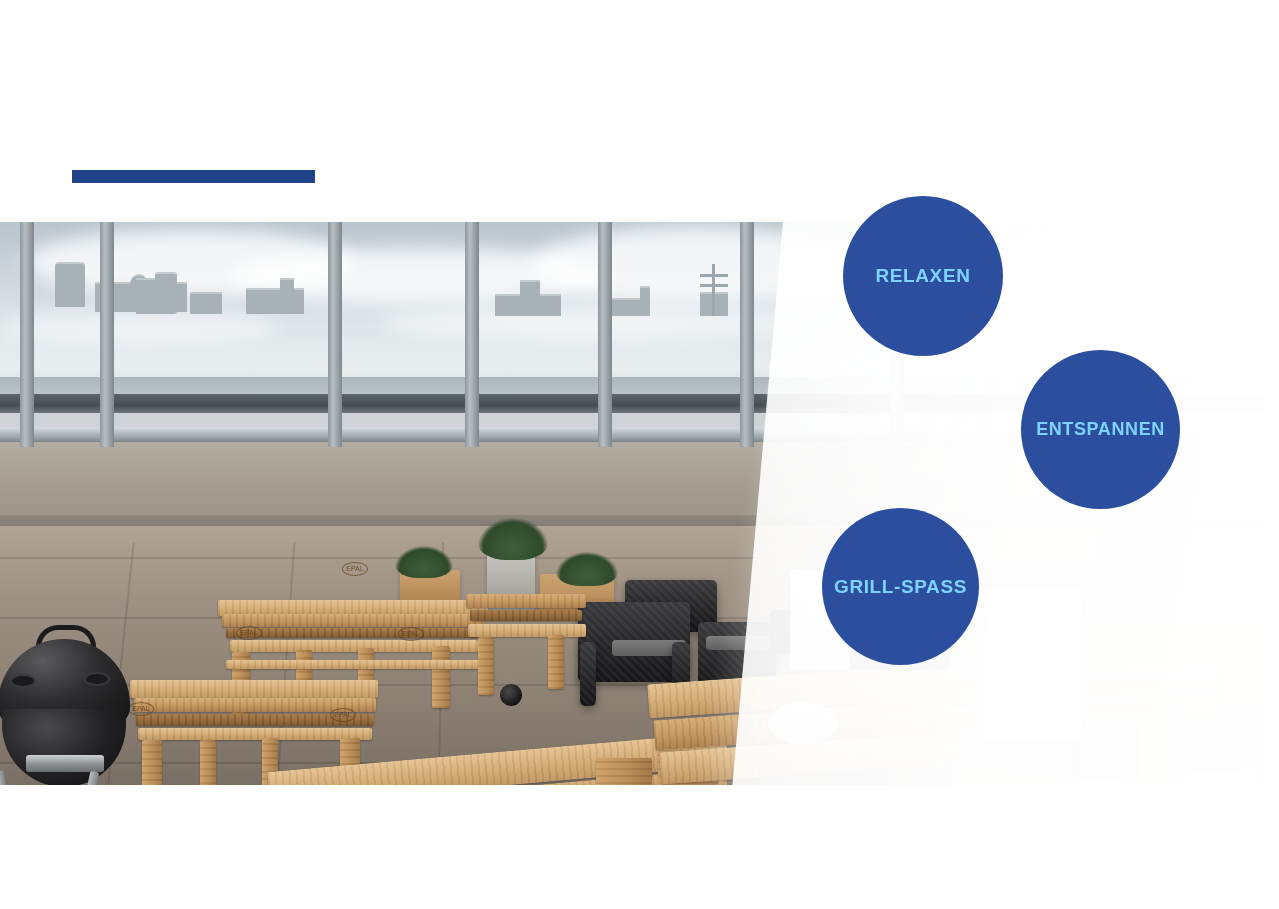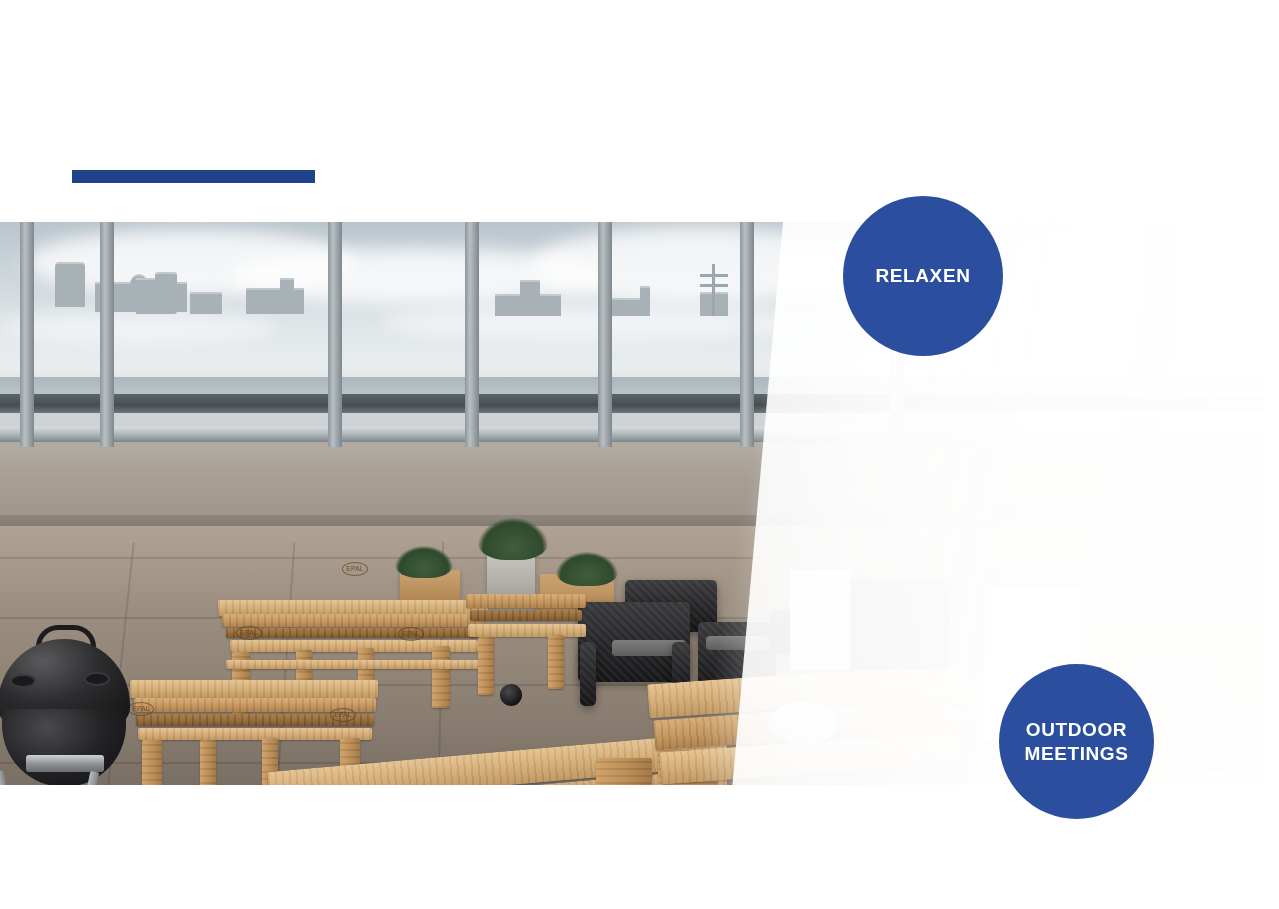--- a/index.html
+++ b/index.html
@@ -213,21 +213,21 @@
 
   
   .circle{
     position:absolute;
     border-radius:50%;
     background:#2B4F9E;
     display:flex; align-items:center; justify-content:center;
     text-align:center;
   }
   .circle span{
-    color:#ffffff;
+    color:#7dd3fc;
     font-weight:bold;
     font-size:19px;
     letter-spacing:.6px;
     line-height:1.22;
     font-family:"Liberation Sans", sans-serif;
   }
   #circle-relaxen   { left:843px;  top:196px; width:160px; height:160px; }
   #circle-entspannen{ left:1021px; top:350px; width:159px; height:159px; }
   #circle-grill     { left:822px;  top:508px; width:157px; height:157px; }
   #circle-outdoor   { left:999px;  top:664px; width:155px; height:155px; }
@@ -381,18 +381,20 @@
       <div class="grill-leg" style="left:6px;top:548px;width:8px;height:120px;transform:rotate(-10deg);"></div>
 
       <div class="fade-overlay2"></div>
       <div class="fade-overlay"></div>
     </div>
   </div>
 
   <div class="circle" id="circle-relaxen">
     <span>RELAXEN</span>
   </div>
-  <div class="circle" id="circle-outdoor">
-    <span style="white-space:pre-line;">OUTDOOR
-MEETINGS</span>
+  <div class="circle" id="circle-entspannen">
+    <span>ENTSPANNEN</span>
   </div>
+  <div class="circle" id="circle-grill">
+    <span>GRILL-SPASS</span>
+  </div>
 
 </div>
 
 </body></html>

